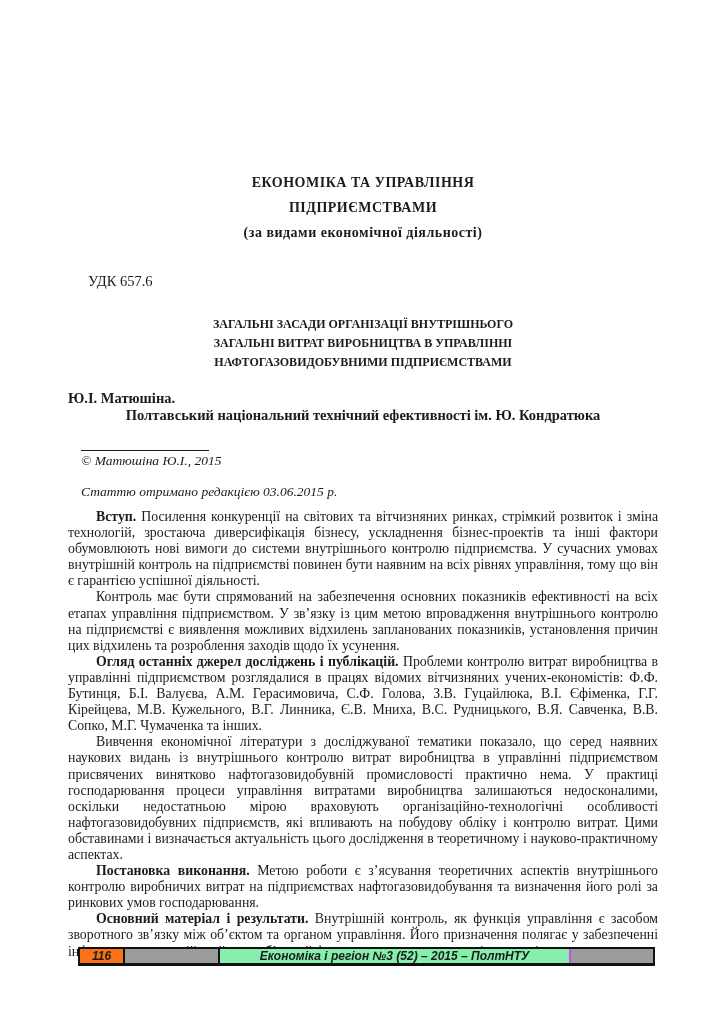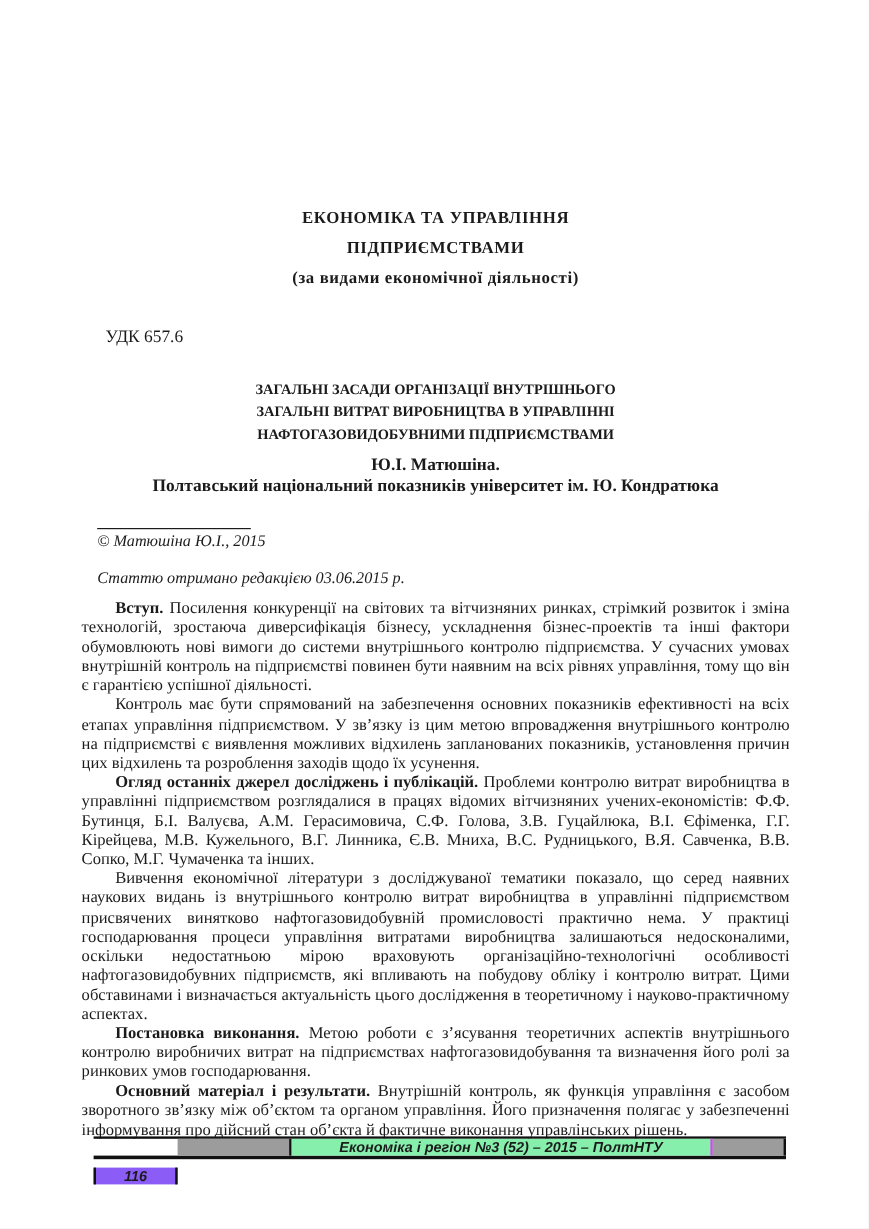--- a/index.html
+++ b/index.html
@@ -32,22 +32,21 @@
     font-size:14.5px;
   }
   .article-title {
     margin-top:25px;
     text-align:center;
     font-weight:bold;
     font-size:12px;
     line-height:19px;
   }
   .author {
-    margin-top:8px;
-    text-align:center;
+    margin-top:18px;
     font-weight:bold;
     font-size:14.5px;
     line-height:17px;
   }
   .affiliation {
     text-align:center;
     font-weight:bold;
     font-size:14.5px;
     line-height:17px;
   }
@@ -98,25 +97,24 @@
     box-sizing:content-box;
   }
   .page-footer .cell {
     display:flex;
     align-items:center;
     justify-content:center;
     height:100%;
     box-sizing:border-box;
   }
   .cell-pagenum {
-    width:70px;
-    background:#8b5cf6;
+    width:47px;
+    background:#f97316;
     border-left:2px solid #111;
     border-right:2px solid #111;
-    margin-top:24px;
   }
   .cell-gray-left {
     width:95px;
     background:#9c9c9c;
     border-right:2px solid #111;
   }
   .cell-journal {
     width:351px;
     background:#86efac;
     border-right:2px solid #d946ef;
@@ -141,21 +139,21 @@
 
     <div class="udc">УДК 657.6</div>
 
     <div class="article-title">
       <div>ЗАГАЛЬНІ ЗАСАДИ ОРГАНІЗАЦІЇ ВНУТРІШНЬОГО</div>
       <div>ЗАГАЛЬНІ ВИТРАТ ВИРОБНИЦТВА В УПРАВЛІННІ</div>
       <div>НАФТОГАЗОВИДОБУВНИМИ ПІДПРИЄМСТВАМИ</div>
     </div>
 
     <div class="author">Ю.І. Матюшіна.</div>
-    <div class="affiliation">Полтавський національний показників університет ім. Ю. Кондратюка</div>
+    <div class="affiliation">Полтавський національний технічний ефективності ім. Ю. Кондратюка</div>
 
     <div class="footnote-rule"></div>
     <div class="copyright">© Матюшіна Ю.І., 2015</div>
     <div class="received">Статтю отримано редакцією 03.06.2015 р.</div>
 
     <div class="body-text">
       <p><b>Вступ.</b> <span>Посилення конкуренції на світових та вітчизняних ринках, стрімкий розвиток і зміна технологій, зростаюча диверсифікація бізнесу, ускладнення бізнес-проектів та інші фактори обумовлюють нові вимоги до системи внутрішнього контролю підприємства. У сучасних умовах внутрішній контроль на підприємстві повинен бути наявним на всіх рівнях управління, тому що він є гарантією успішної діяльності.</span></p>
       <p><span>Контроль має бути спрямований на забезпечення основних показників ефективності на всіх етапах управління підприємством. У зв’язку із цим метою впровадження внутрішнього контролю на підприємстві є виявлення можливих відхилень запланованих показників, установлення причин цих відхилень та розроблення заходів щодо їх усунення.</span></p>
       <p><b>Огляд останніх джерел досліджень і публікацій.</b> <span>Проблеми контролю витрат виробництва в управлінні підприємством розглядалися в працях відомих вітчизняних учених-економістів: Ф.Ф. Бутинця, Б.І. Валуєва, А.М. Герасимовича, С.Ф. Голова, З.В. Гуцайлюка, В.І. Єфіменка, Г.Г. Кірейцева, М.В. Кужельного, В.Г. Линника, Є.В. Мниха, В.С. Рудницького, В.Я. Савченка, В.В. Сопко, М.Г. Чумаченка та інших.</span></p>
       <p><span>Вивчення економічної літератури з досліджуваної тематики показало, що серед наявних наукових видань із внутрішнього контролю витрат виробництва в управлінні підприємством присвячених винятково нафтогазовидобувній промисловості практично нема. У практиці господарювання процеси управління витратами виробництва залишаються недосконалими, оскільки недостатньою мірою враховують організаційно-технологічні особливості нафтогазовидобувних підприємств, які впливають на побудову обліку і контролю витрат. Цими обставинами і визначається актуальність цього дослідження в теоретичному і науково-практичному аспектах.</span></p>

